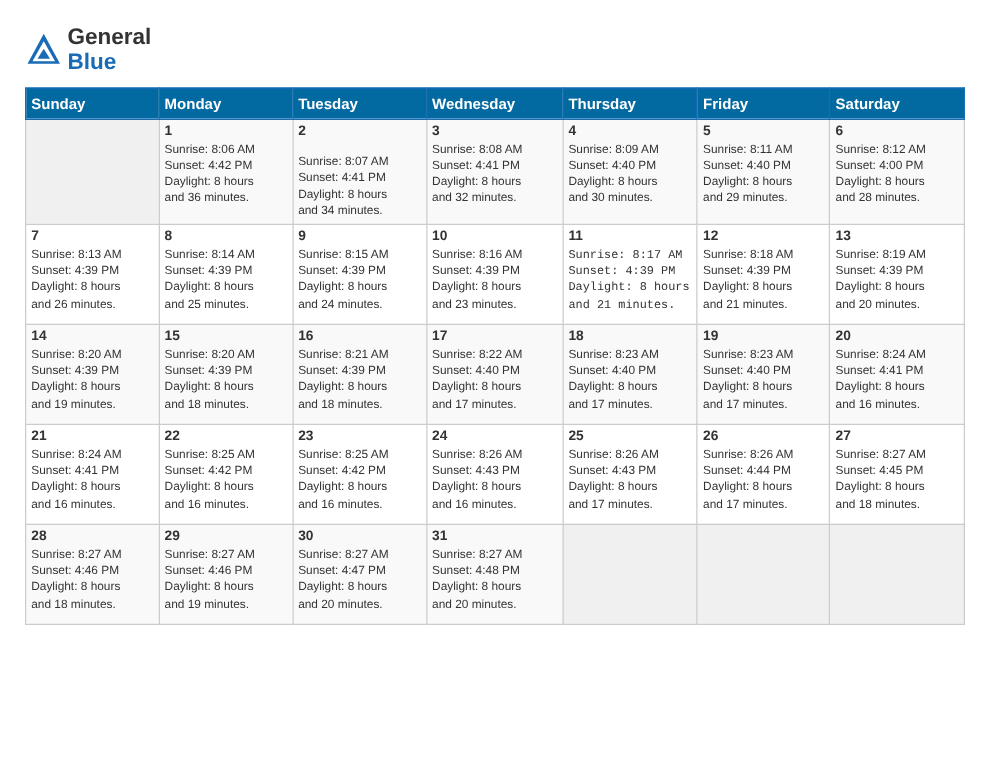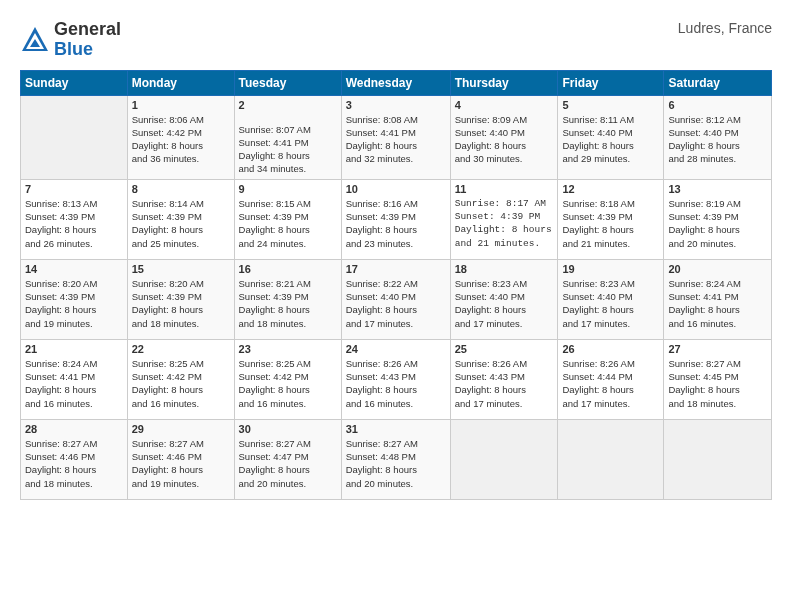--- a/index.html
+++ b/index.html
@@ -110,21 +110,20 @@
         <polygon points="15,2 28,26 2,26" fill="#1a6bb5"></polygon>
         <polygon points="15,8 24,24 6,24" fill="white"></polygon>
         <polygon points="15,14 20,22 10,22" fill="#1a6bb5"></polygon>
       </svg>
       <div class="logo-text">
         <span class="logo-general">General</span>
         <span class="logo-blue">Blue</span>
       </div>
     </div>
     <div class="title-block">
-      <div class="location">Ludres, France</div>
     </div>
   </div>
 
   <table class="calendar-table">
     <thead>
       <tr>
         <th>Sunday</th>
         <th>Monday</th>
         <th>Tuesday</th>
         <th>Wednesday</th>
@@ -167,21 +166,21 @@
           <td>
             <span class="day-number">5</span>
             <div class="day-info" style="white-space: pre-line;">Sunrise: 8:11 AM
 Sunset: 4:40 PM
 Daylight: 8 hours
 and 29 minutes.</div>
           </td>
           <td>
             <span class="day-number">6</span>
             <div class="day-info" style="white-space: pre-line;">Sunrise: 8:12 AM
-Sunset: 4:40 PM
+Sunset: 4:00 PM
 Daylight: 8 hours
 and 28 minutes.</div>
           </td>
         </tr>
         <tr>
           <td>
             <span class="day-number">7</span>
             <div class="day-info" style="white-space: pre-line;">Sunrise: 8:13 AM
 Sunset: 4:39 PM
 Daylight: 8 hours

